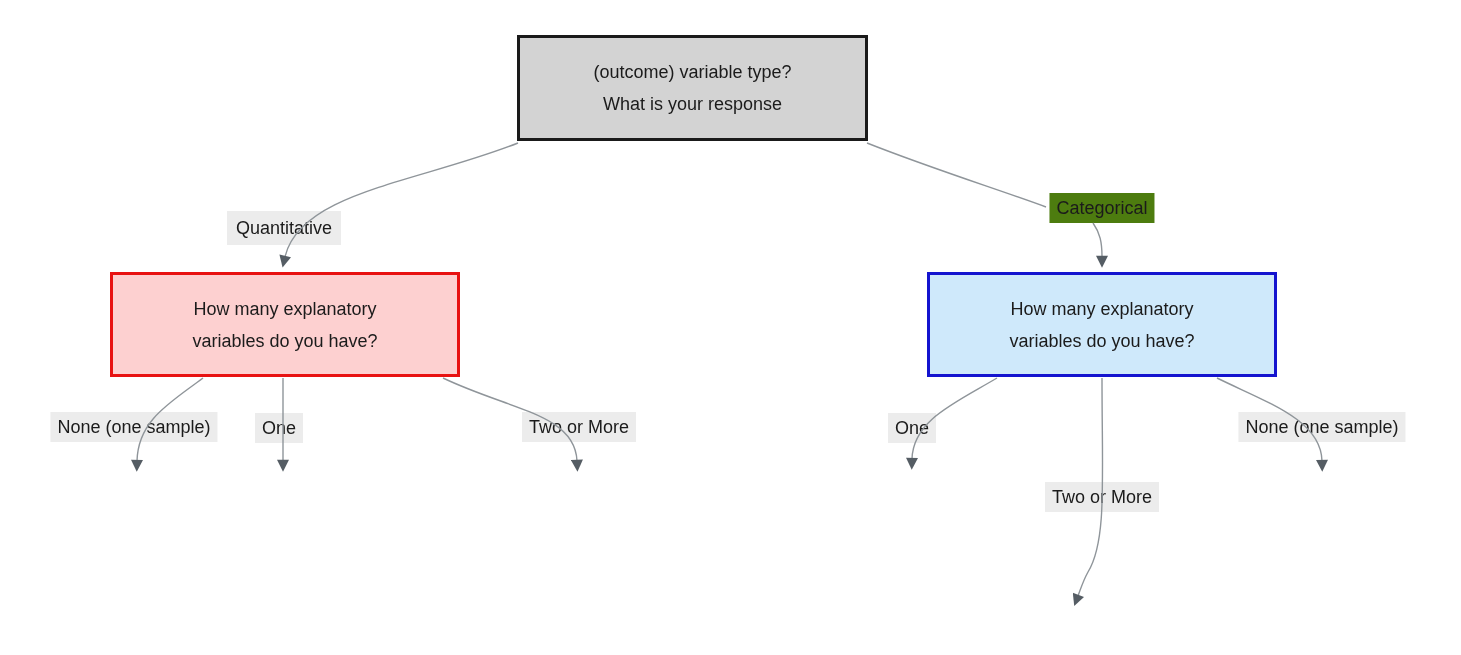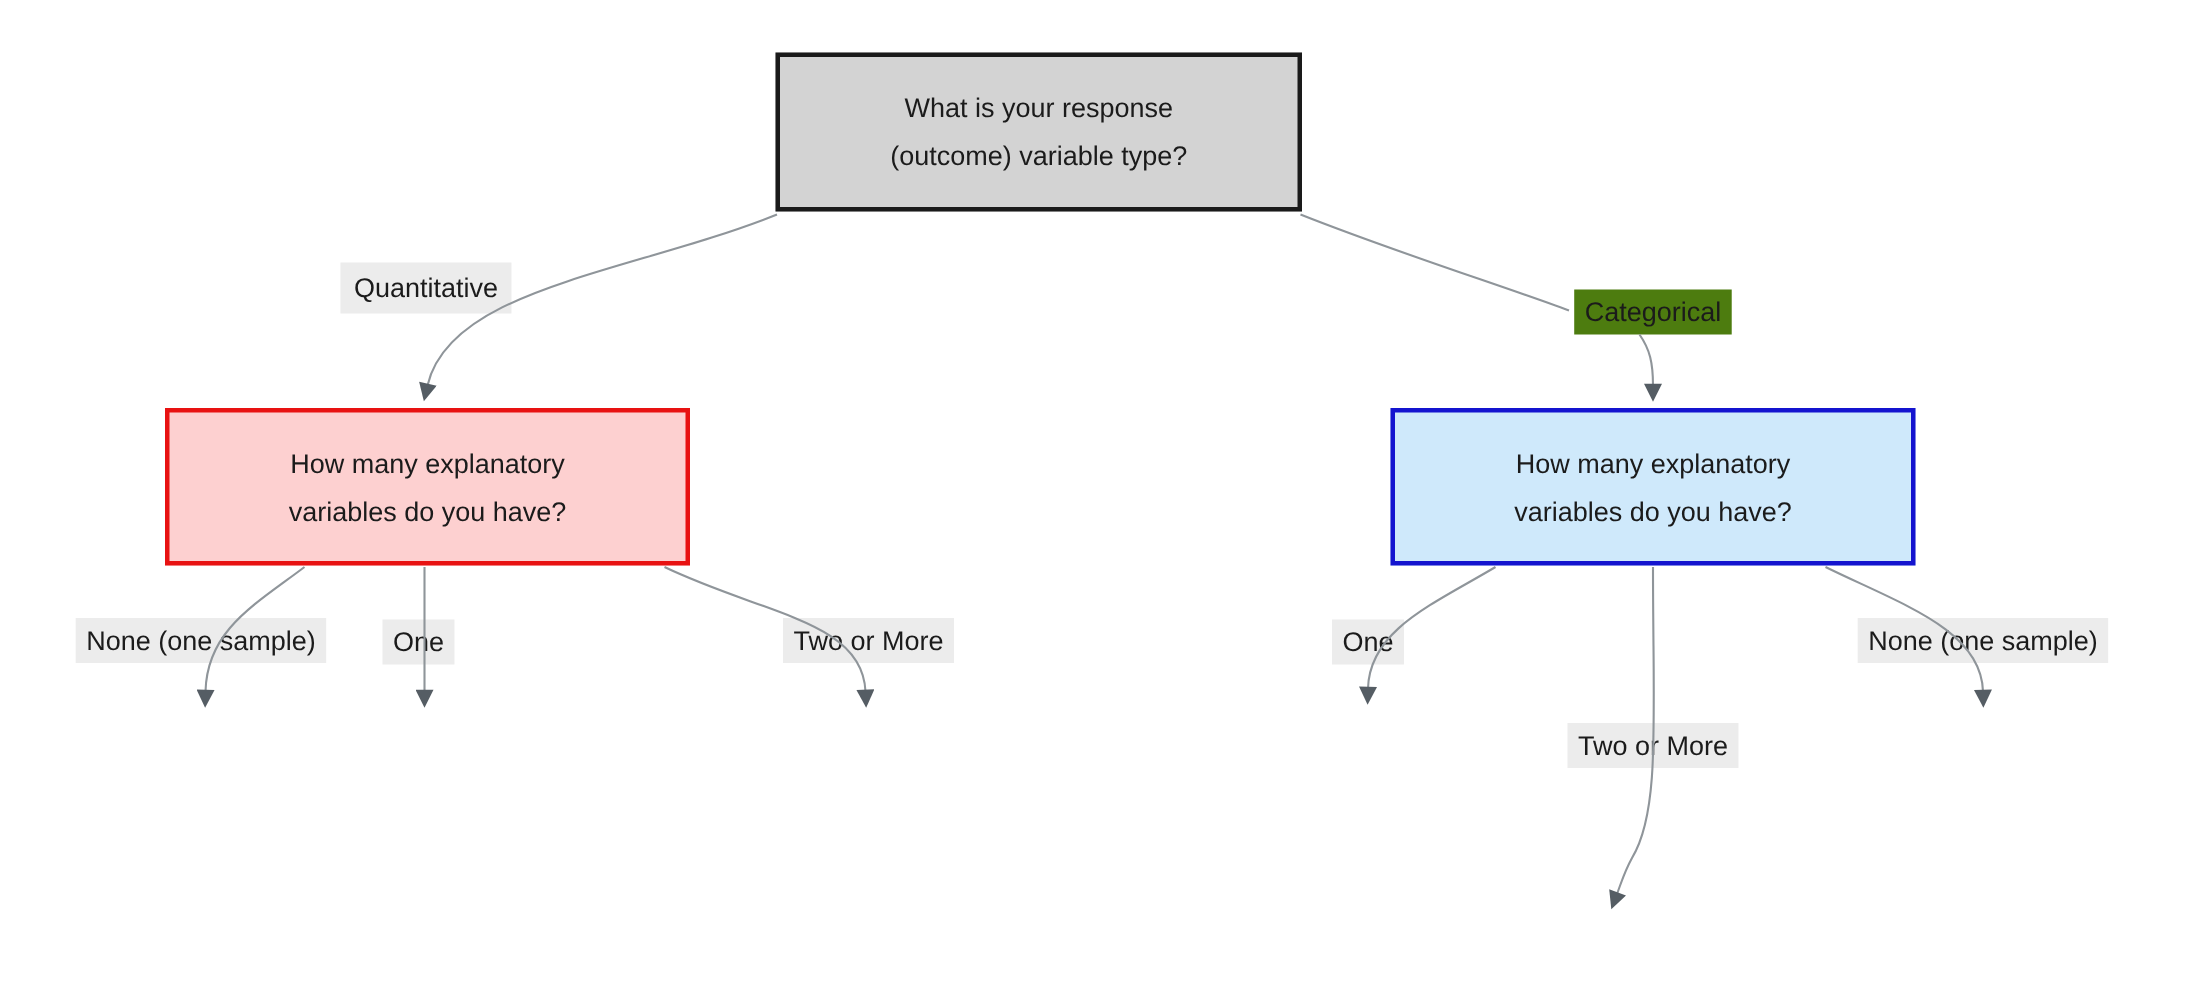--- a/index.html
+++ b/index.html
@@ -19,21 +19,21 @@
     position: absolute;
     transform: translateX(-50%);
     background: #ececec;
     color: #1b1b1b;
     font-size: 18px;
     line-height: 30px;
     padding: 0 7px;
     white-space: nowrap;
     text-align: center;
   }
-  .edge-label.two-line { line-height: 32px; padding: 1px 9px; }
+  .edge-label.two-line { line-height: 32px; padding: 1px 9px; margin-top: 36px; }
   .edge-label span { position: relative; z-index: 3; display: block; }
   #edges {
     position: absolute;
     left: 0; top: 0;
     width: 1461px; height: 655px;
     pointer-events: none;
   }
   .edge { fill: none; stroke: #8f959a; stroke-width: 1.4; }
   .node {
     position: absolute;
@@ -111,22 +111,22 @@
       <path class="edge" d="M 203 378 C 170 403 138 420 137 461" marker-end="url(#arrow)"></path>
       <path class="edge" d="M 283 378 L 283 461" marker-end="url(#arrow)"></path>
       <path class="edge" d="M 443 378 C 510 410 575 414 577 461" marker-end="url(#arrow)"></path>
       <path class="edge" d="M 997 378 C 955 403 913 420 912 459" marker-end="url(#arrow)"></path>
       <path class="edge" d="M 1102 378 C 1102 480 1107 541 1088 572 C 1083 581 1081 588 1078 596" marker-end="url(#arrow)"></path>
       <path class="edge" d="M 1217 378 C 1268 403 1321 420 1322 461" marker-end="url(#arrow)"></path>
     </g>
   </svg>
 
   <div class="node node-root" style="background: rgb(211, 211, 211); border-color: rgb(26, 26, 26); color: rgb(27, 27, 27);">
+    <span>(outcome) variable type?</span>
     <span>What is your response</span>
-    <span>(outcome) variable type?</span>
   </div>
 
   <div class="node node-quant" style="background: rgb(253, 208, 208); border-color: rgb(232, 18, 18); color: rgb(27, 27, 27);">
     <span>How many explanatory</span>
     <span>variables do you have?</span>
   </div>
 
   <div class="node node-cat" style="background: rgb(207, 233, 251); border-color: rgb(20, 20, 207); color: rgb(27, 27, 27);">
     <span>How many explanatory</span>
     <span>variables do you have?</span>

